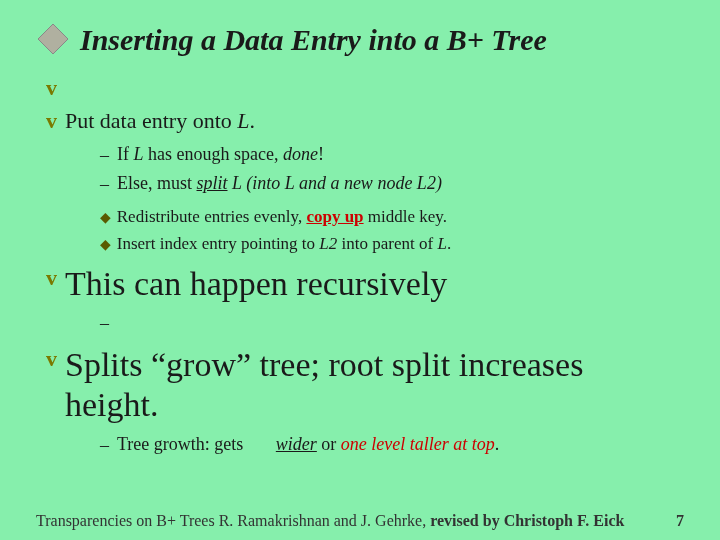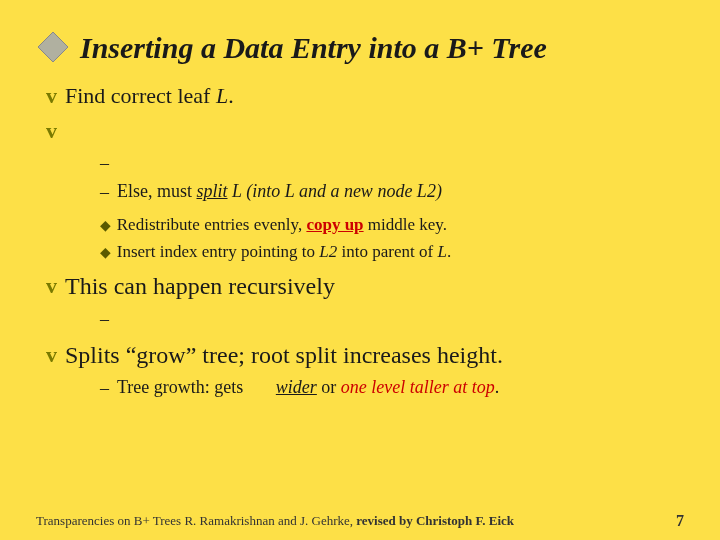--- a/index.html
+++ b/index.html
@@ -9,22 +9,22 @@
       height: 540px;
       background: #e8e8e0;
       font-family: Georgia, 'Times New Roman', serif;
       overflow: hidden;
       position: relative;
     }
 
     .slide {
       width: 720px;
       height: 540px;
-      background: #fde047;
-      padding: 30px 36px 14px 36px;
+      background: #86efac;
+      padding: 22px 36px 14px 36px;
       position: relative;
     }
 
     .title-area {
       display: flex;
       align-items: center;
       margin-bottom: 18px;
       gap: 10px;
     }
 
@@ -113,21 +113,21 @@
       flex-shrink: 0;
     }
     .bold-text { font-weight: bold; }
 
     .large-bullet {
       margin-bottom: 6px;
       margin-top: 8px;
     }
 
     .large-bullet-text {
-      font-size: 24px;
+      font-size: 34px;
       line-height: 1.2;
     }
 
     .split-sub {
       margin-left: 54px;
       margin-top: 2px;
       margin-bottom: 4px;
     }
 
     .footer {
@@ -136,21 +136,21 @@
       left: 36px;
       right: 36px;
       display: flex;
       justify-content: space-between;
       align-items: center;
       font-size: 12px;
       color: #333;
     }
 
     .footer-text {
-      font-size: 13px;
+      font-size: 16px;
     }
 
     .footer-num {
       font-size: 16px;
       font-weight: bold;
       color: #333;
     }
 
     .copy-up {
       color: #cc0000;
@@ -195,30 +195,31 @@
     <svg class="diamond-icon" viewBox="0 0 34 34">
       <polygon points="17,2 32,17 17,32 2,17" fill="#b0b0a0" stroke="#888" stroke-width="1"></polygon>
     </svg>
     <h1 class="slide-title">Inserting a Data Entry into a B+ Tree</h1>
   </div>
 
   <div class="content">
 
     <div class="bullet-main">
       <span class="bullet-v">v</span>
-      <span class="bullet-text">Find correct leaf <em>L</em>.</span>
     </div>
 
     <div class="bullet-main">
       <span class="bullet-v">v</span>
+      <span class="bullet-text">Put data entry onto <em>L</em>.</span>
     </div>
 
     <div class="sub-bullets">
       <div class="sub-bullet">
         <span class="dash">–</span>
+        <span>If <em>L</em> has enough space, <em>done</em>!</span>
       </div>
       <div class="sub-bullet">
         <span class="dash">–</span>
         <span>Else, must <span class="split-word">split</span> <em>L (into L and a new node L2)</em></span>
       </div>
     </div>
 
     <div class="sub-sub-bullets">
       <div class="sub-sub-bullet">
         <span class="diamond-bullet">◆</span>

